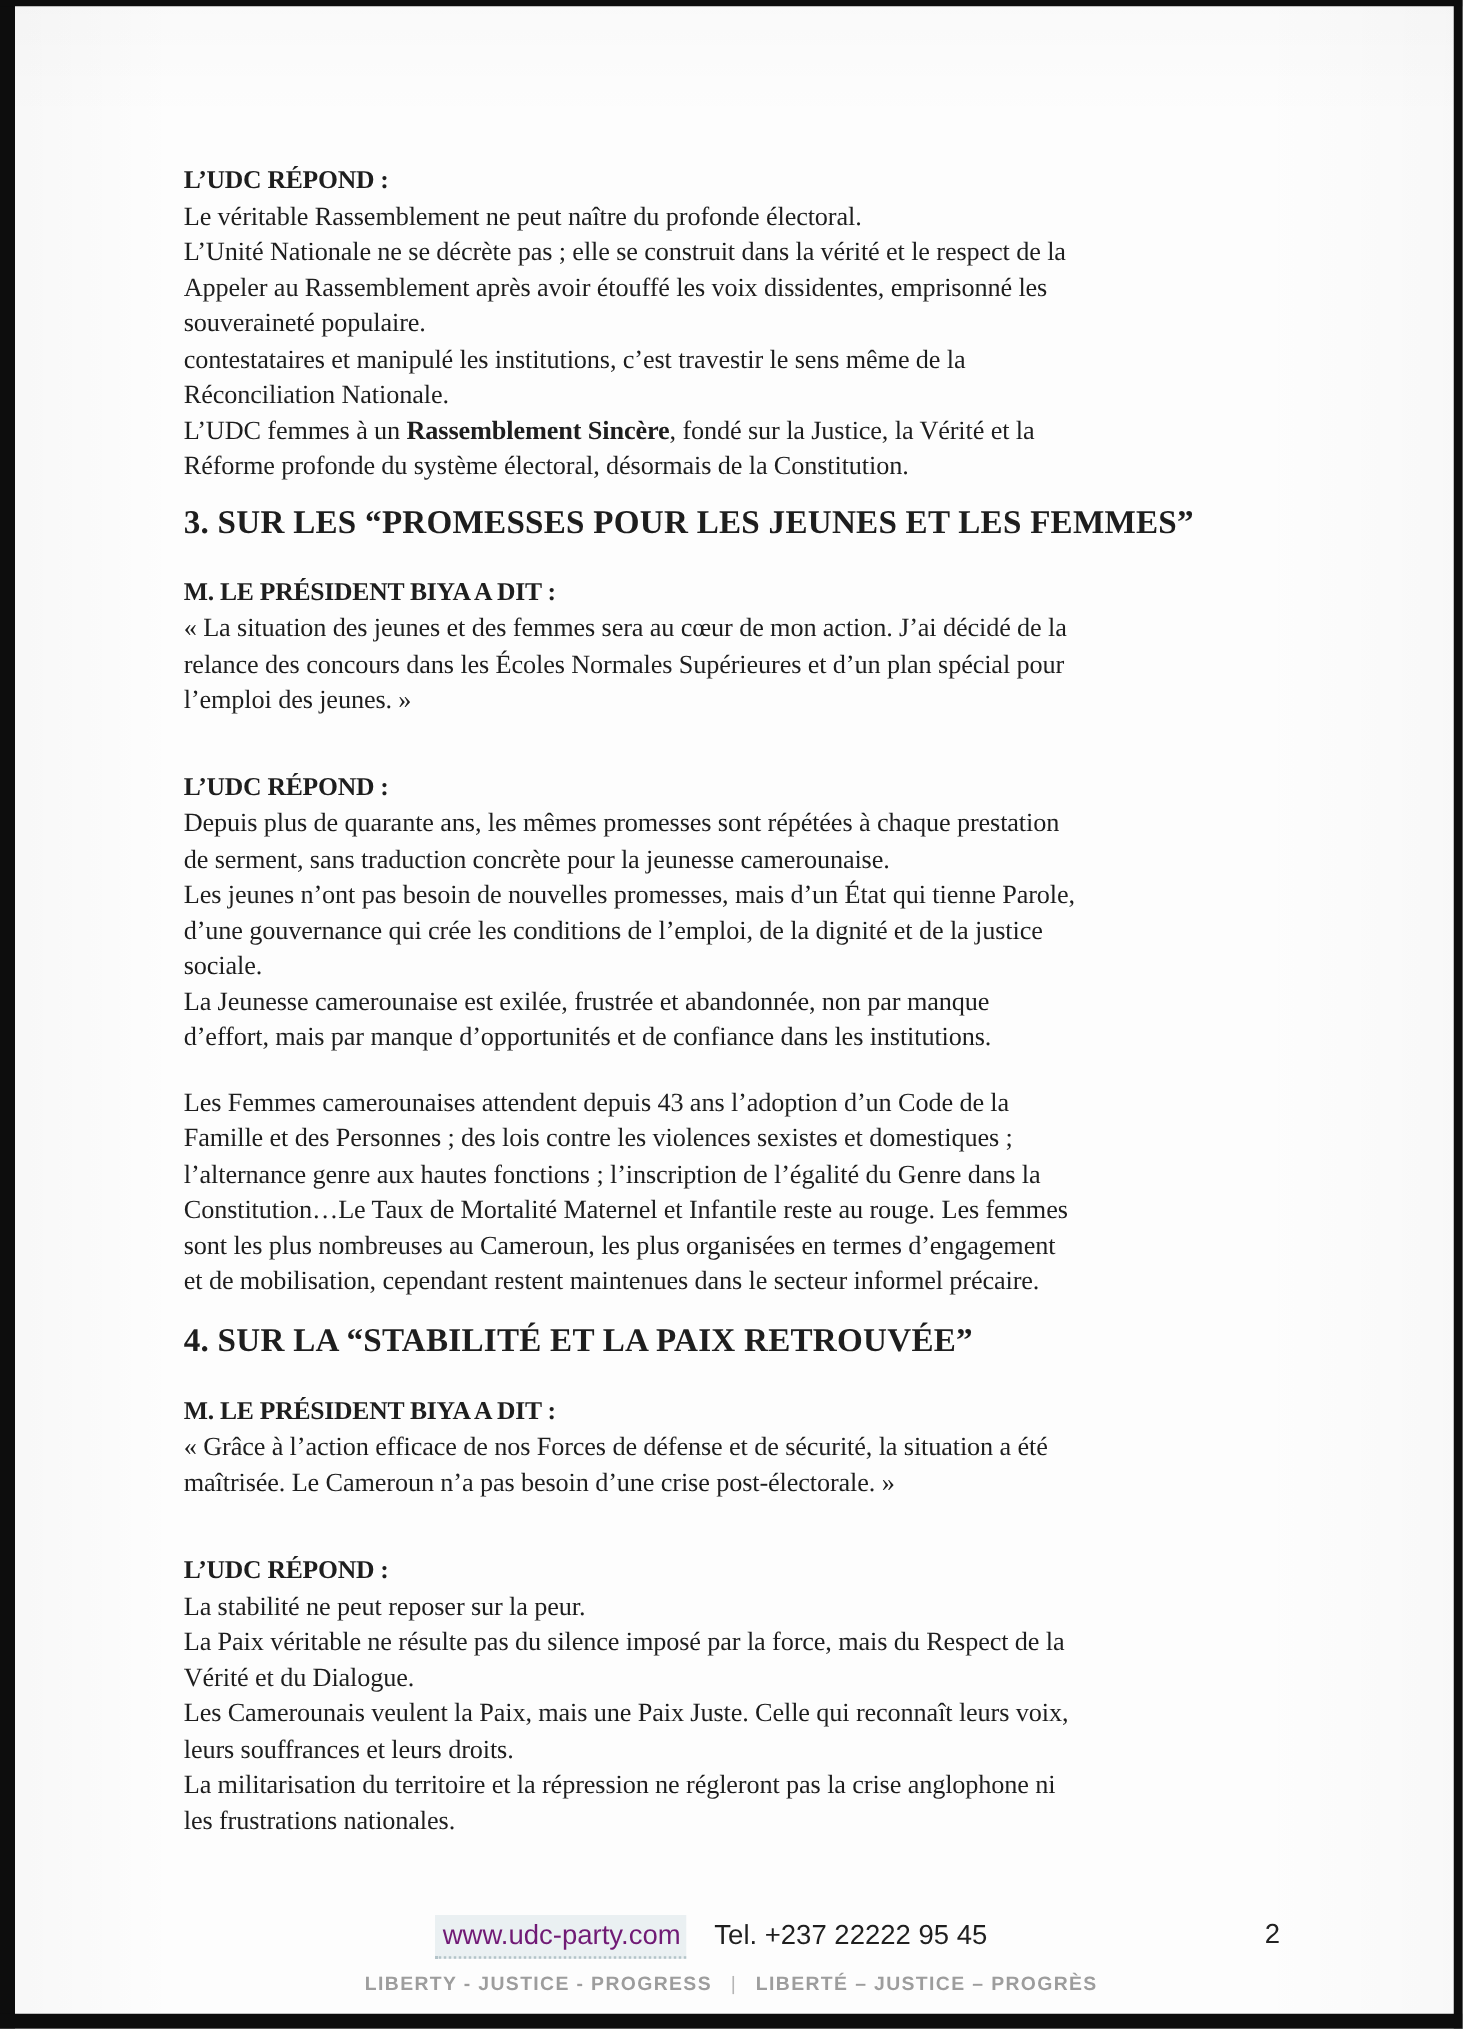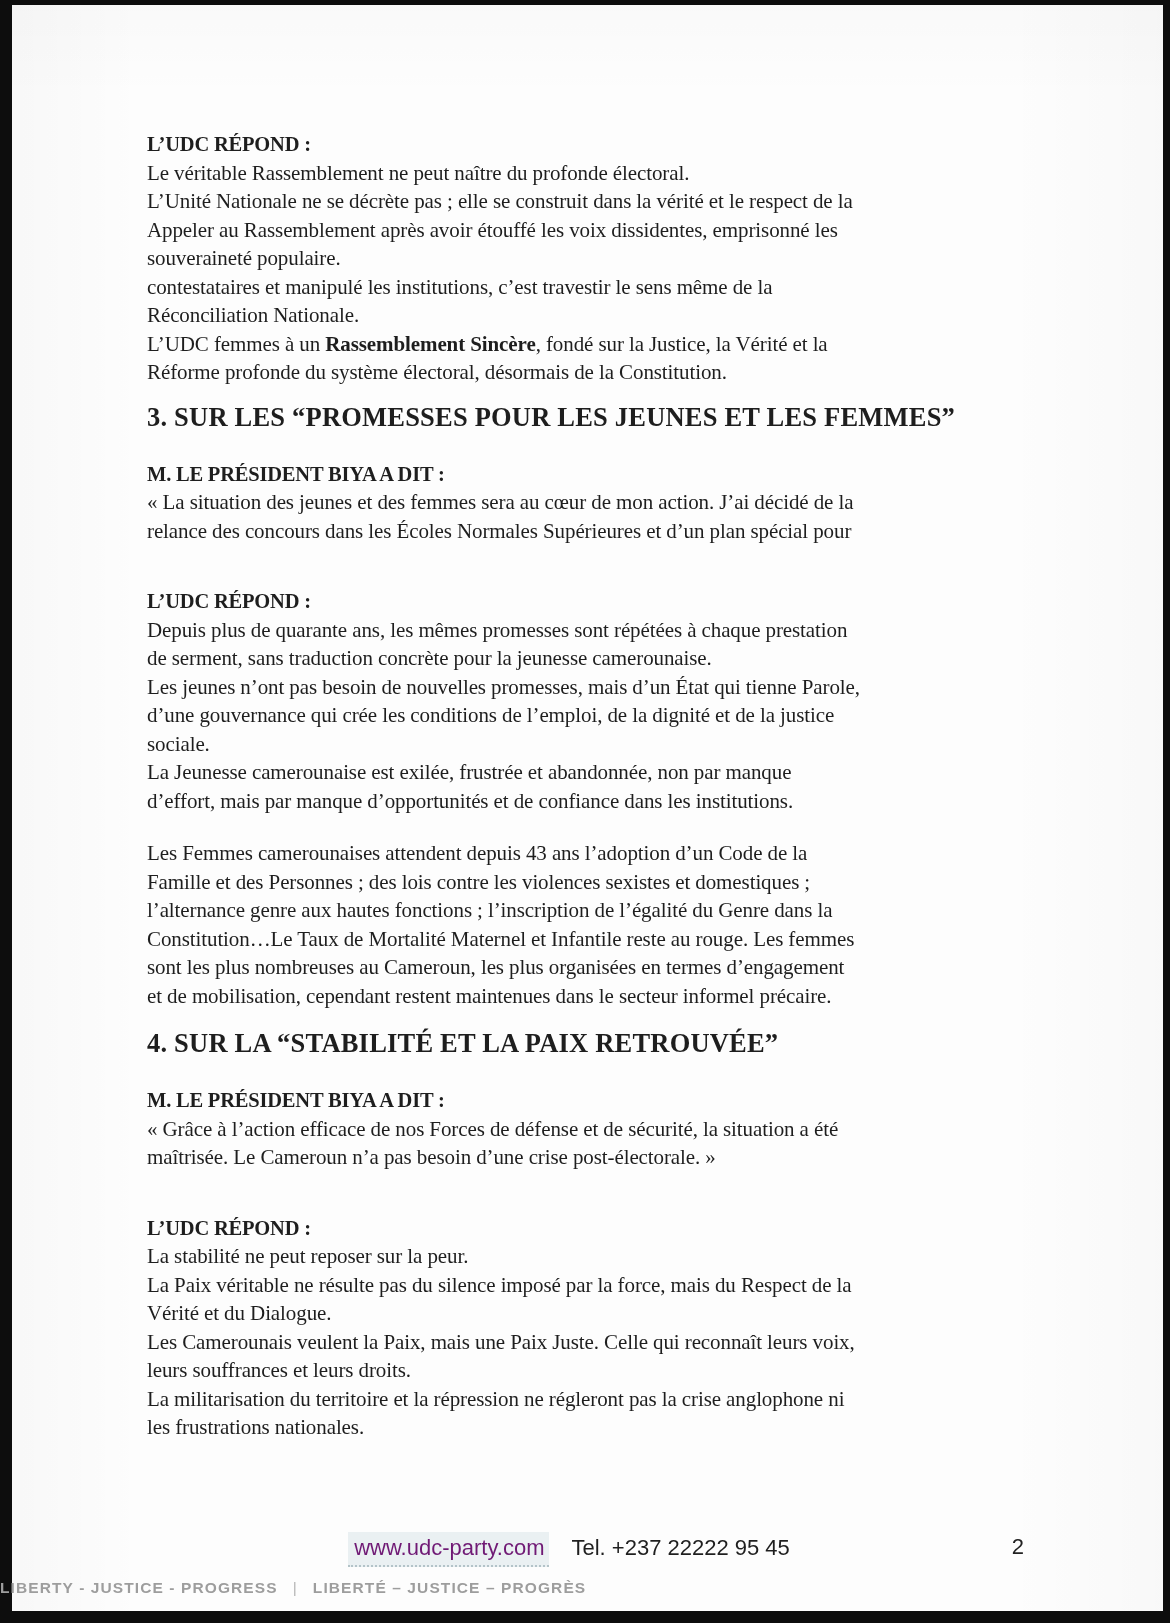--- a/index.html
+++ b/index.html
@@ -61,21 +61,21 @@
     cursor:pointer;
     text-decoration:none;
   }
   .page-number{
     position:absolute;top:1532px;right:146px;
     font-family:"Liberation Sans", sans-serif;
     font-size:22px;line-height:30px;color:#222;
   }
   .tagline{
     position:absolute;top:1578px;left:0;width:1170px;
-    display:flex;align-items:baseline;gap:15px;
+    display:flex;justify-content:center;align-items:baseline;gap:15px;
     font-family:"Liberation Sans", sans-serif;
     font-size:15.5px;line-height:20px;font-weight:bold;
     color:#9d9d9d;letter-spacing:1.1px;white-space:nowrap;
   }
   .tagline .sep{color:#b5b5b5;font-weight:normal;}
 </style>
 </head>
 <body>
 
 <div class="page">
@@ -98,20 +98,21 @@
       <div class="line"><span>L’UDC femmes à un </span><span class="b">Rassemblement Sincère</span><span>, fondé sur la Justice, la Vérité et la</span></div>
       <div class="line">Réforme profonde du système électoral, désormais de la Constitution.</div>
     </section>
 
     <h2 class="section-heading heading-3">3. SUR LES “PROMESSES POUR LES JEUNES ET LES FEMMES”</h2>
 
     <section class="quote-block">
       <div class="block-label">M. LE PRÉSIDENT BIYA A DIT :</div>
       <div class="line">« La situation des jeunes et des femmes sera au cœur de mon action. J’ai décidé de la</div>
       <div class="line">relance des concours dans les Écoles Normales Supérieures et d’un plan spécial pour</div>
+      <div class="line">l’emploi des jeunes. »</div>
     </section>
 
     <section>
       <div class="block-label">L’UDC RÉPOND :</div>
       <div class="line">Depuis plus de quarante ans, les mêmes promesses sont répétées à chaque prestation</div>
       <div class="line">de serment, sans traduction concrète pour la jeunesse camerounaise.</div>
       <div class="line">Les jeunes n’ont pas besoin de nouvelles promesses, mais d’un État qui tienne Parole,</div>
       <div class="line">d’une gouvernance qui crée les conditions de l’emploi, de la dignité et de la justice</div>
       <div class="line">sociale.</div>
       <div class="line">La Jeunesse camerounaise est exilée, frustrée et abandonnée, non par manque</div>

